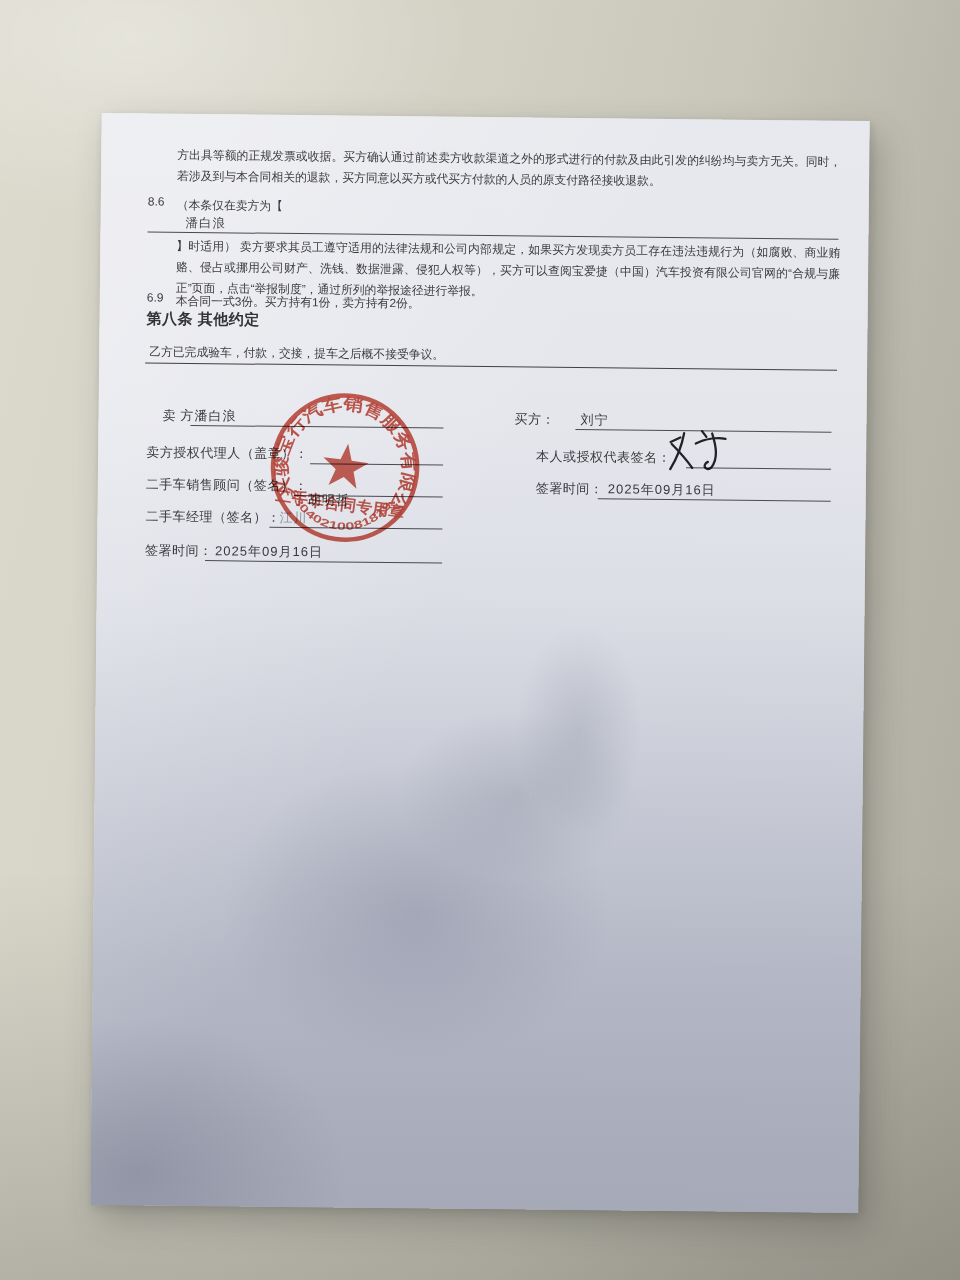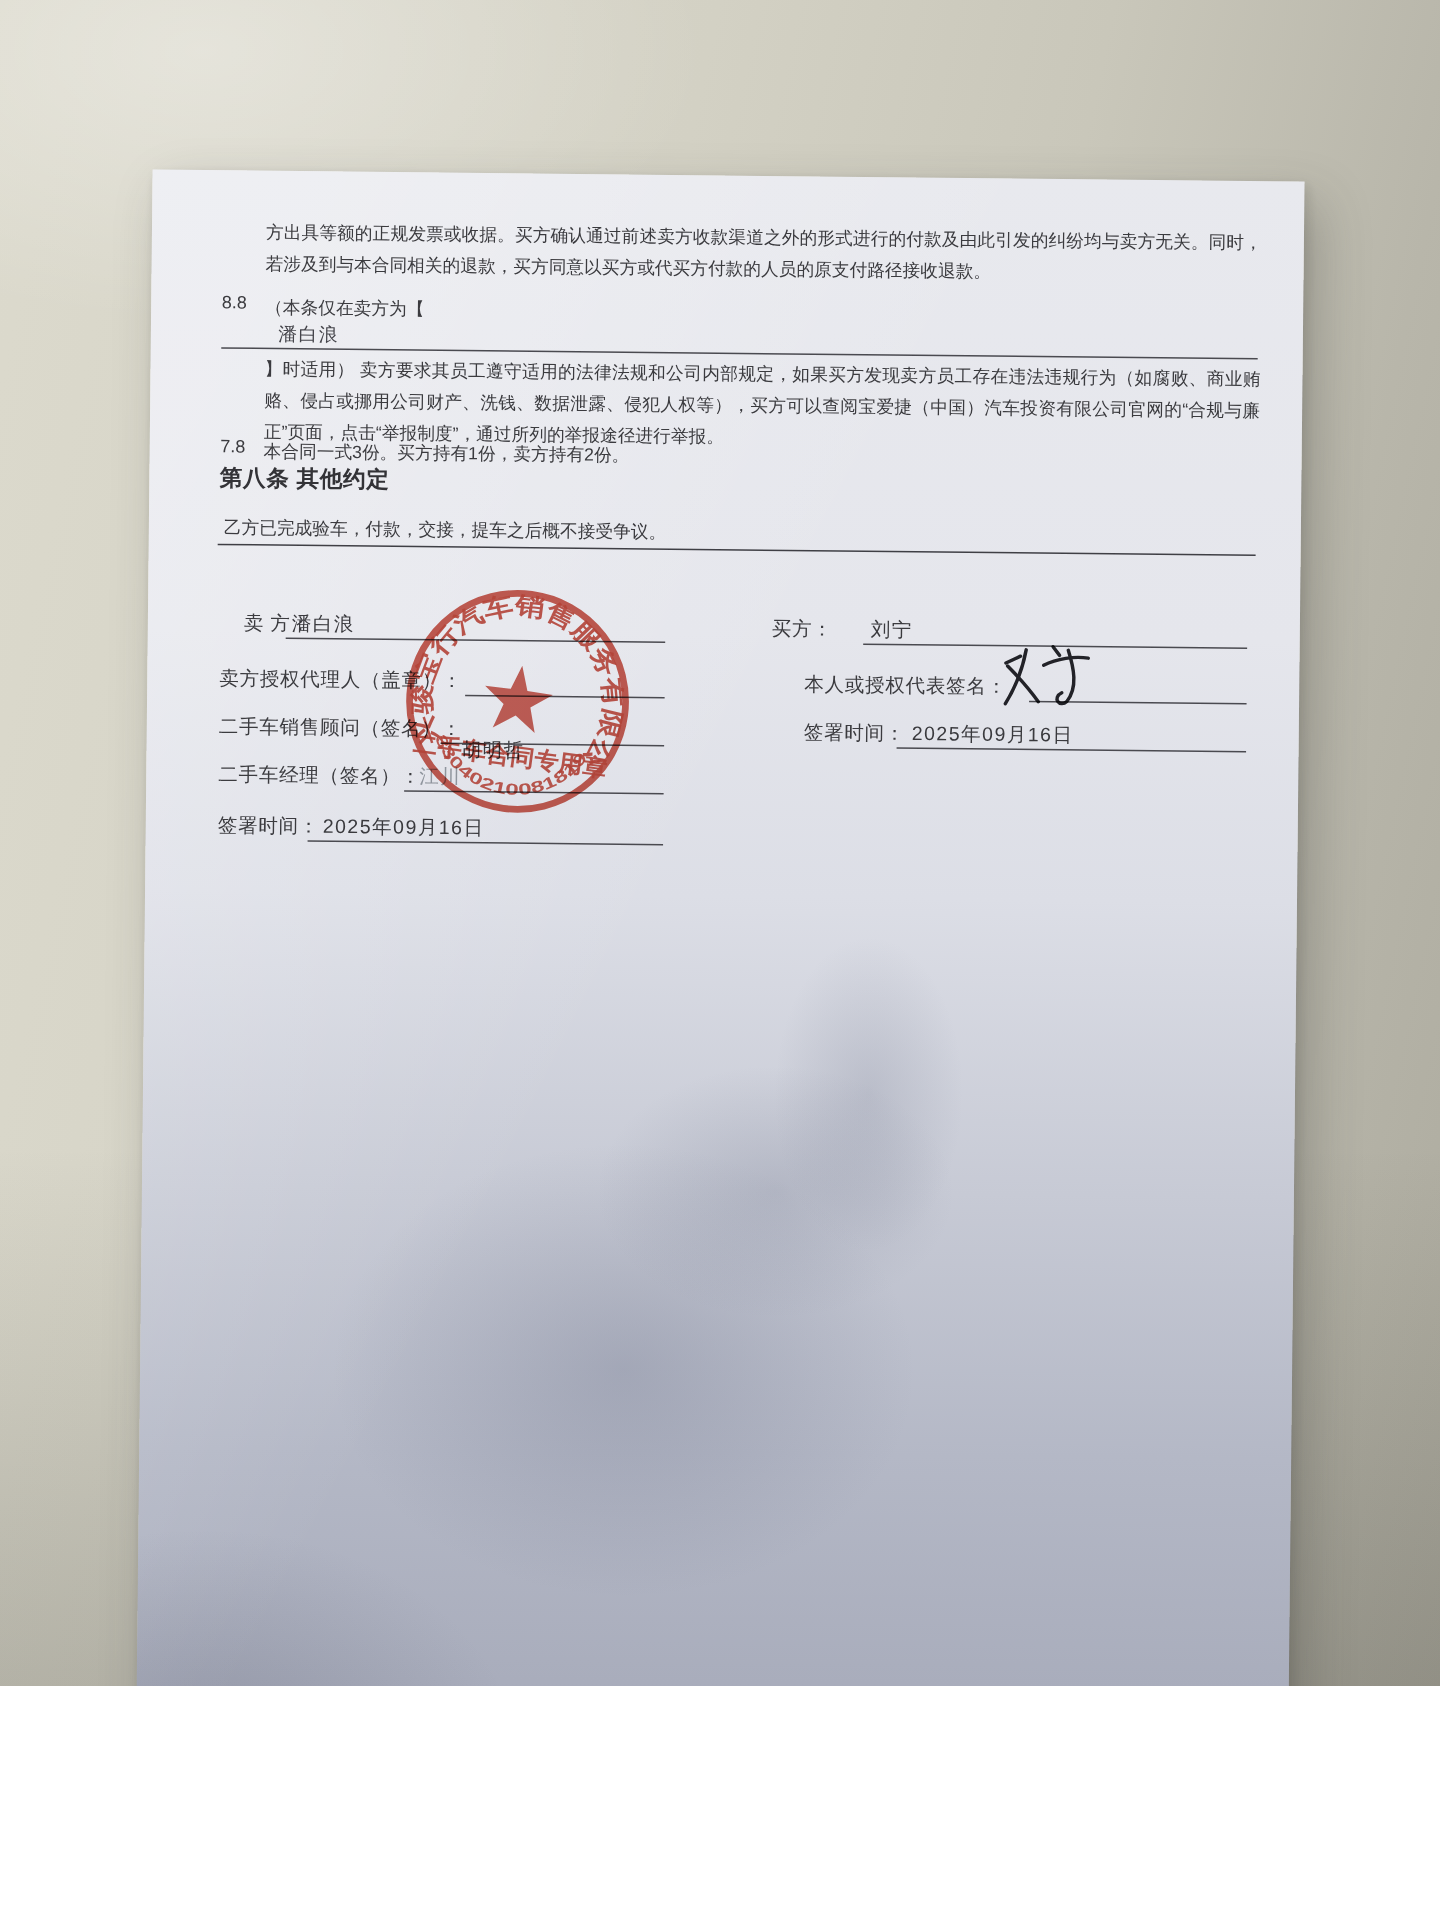--- a/index.html
+++ b/index.html
@@ -1,21 +1,21 @@
 <!DOCTYPE html>
 <html><head>
 <meta charset="utf-8">
 <style>
   html,body{margin:0;padding:0;}
   body{
     width:960px;height:1280px;overflow:hidden;
     font-family:"Liberation Sans","DejaVu Sans",sans-serif;
   }
   .photo{
-    position:relative;width:960px;height:1124px;overflow:hidden;
+    position:relative;width:960px;height:1280px;overflow:hidden;
     background:
       linear-gradient(180deg, rgba(35,35,30,0) 68%, rgba(35,35,30,0.20) 100%),
       radial-gradient(ellipse 520px 280px at 14% 3%, rgba(255,255,255,0.32), rgba(255,255,255,0) 65%),
       linear-gradient(102deg,#dcdacd 0%,#d3d1c4 40%,#c9c7ba 62%,#b8b6aa 82%,#adab9f 100%);
     text-decoration: underline;
   }
   .paper{
     position:absolute;left:96px;top:117px;width:768px;height:1092px;
     transform:rotate(0.6deg);transform-origin:50% 50%;
     background:
@@ -42,27 +42,27 @@
   .handsig{mix-blend-mode:multiply;}
 </style>
 </head>
 <body>
 
 <div class="photo">
   <div class="paper">
 
     <div class="abs body-text" style="left:76px;top:31px;width:664px;">方出具等额的正规发票或收据。买方确认通过前述卖方收款渠道之外的形式进行的付款及由此引发的纠纷均与卖方无关。同时，若涉及到与本合同相关的退款，买方同意以买方或代买方付款的人员的原支付路径接收退款。</div>
 
-    <div class="abs num" style="left:47px;top:81px;">8.8</div>
+    <div class="abs num" style="left:47px;top:81px;">8.6</div>
     <div class="abs body-text" style="left:76px;top:81px;width:664px;">（本条仅在卖方为【</div>
     <div class="abs fill" style="left:85px;top:101px;">潘白浪</div>
     <div class="rule" style="left:47px;top:118px;width:691px;"></div>
     <div class="abs body-text" style="left:76px;top:122px;width:664px;">】时适用）  卖方要求其员工遵守适用的法律法规和公司内部规定，如果买方发现卖方员工存在违法违规行为（如腐败、商业贿赂、侵占或挪用公司财产、洗钱、数据泄露、侵犯人权等），买方可以查阅宝爱捷（中国）汽车投资有限公司官网的“合规与廉正”页面，点击“举报制度”，通过所列的举报途径进行举报。</div>
 
-    <div class="abs num" style="left:47px;top:177px;">7.8</div>
+    <div class="abs num" style="left:47px;top:177px;">6.9</div>
     <div class="abs body-text" style="left:76px;top:177px;width:664px;">本合同一式3份。买方持有1份，卖方持有2份。</div>
 
     <div class="abs h8" style="left:47px;top:196px;">第八条 其他约定</div>
     <div class="abs body-text" style="left:50px;top:228px;width:688px;">乙方已完成验车，付款，交接，提车之后概不接受争议。</div>
     <div class="rule" style="left:46px;top:249px;width:692px;border-top-color:#3f3f45;"></div>
 
     <div class="abs sig-label" style="left:48px;top:293px;margin-left:16px;">卖 方：</div>
     <div class="abs sig-value" style="left:96px;top:293px;">潘白浪</div>
     <div class="rule" style="left:92px;top:311px;width:253px;"></div>
 

